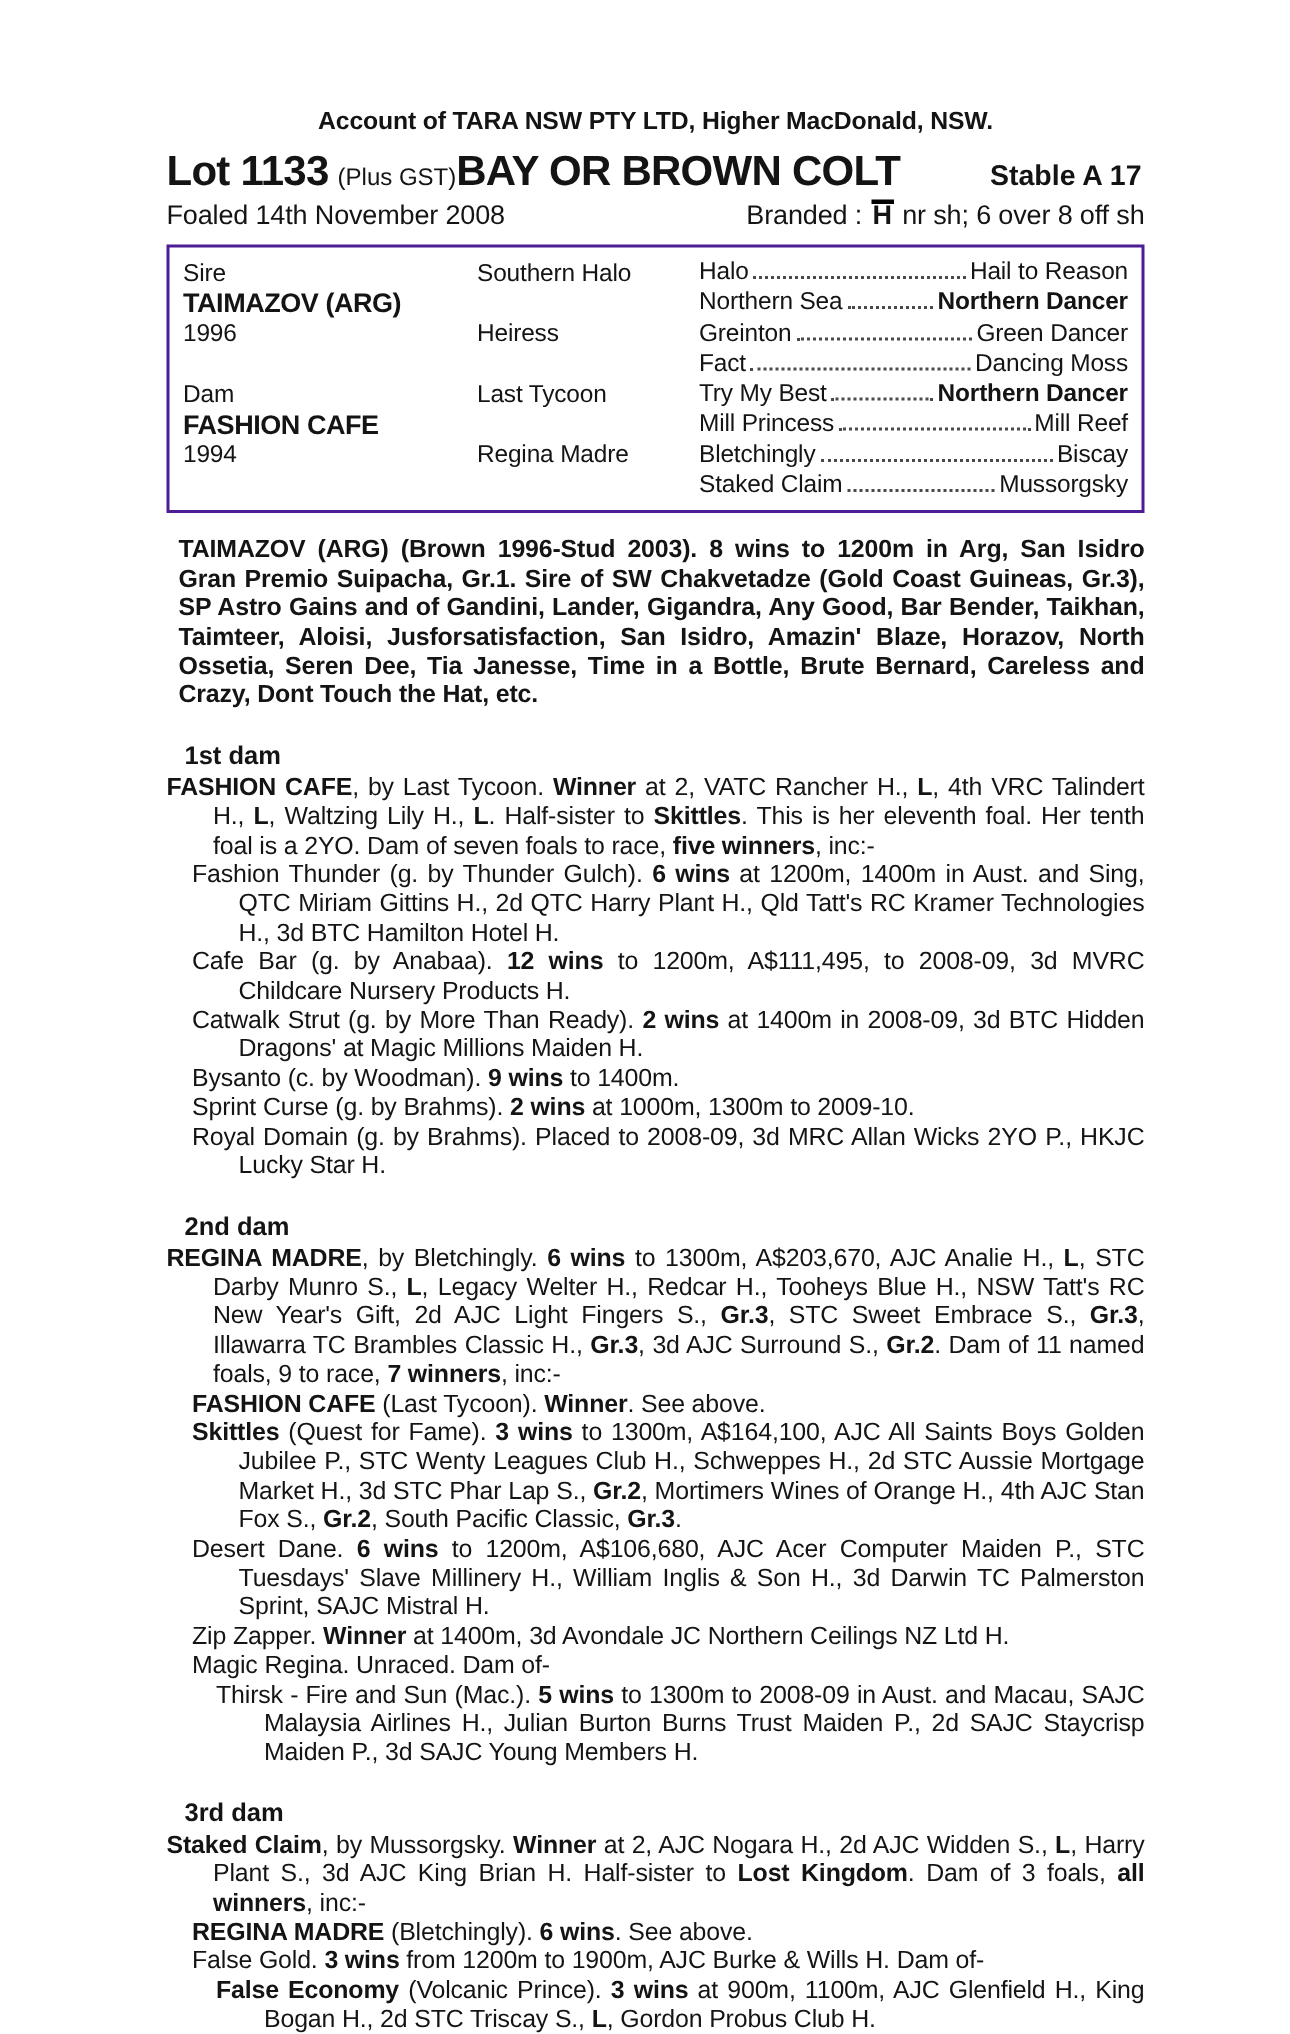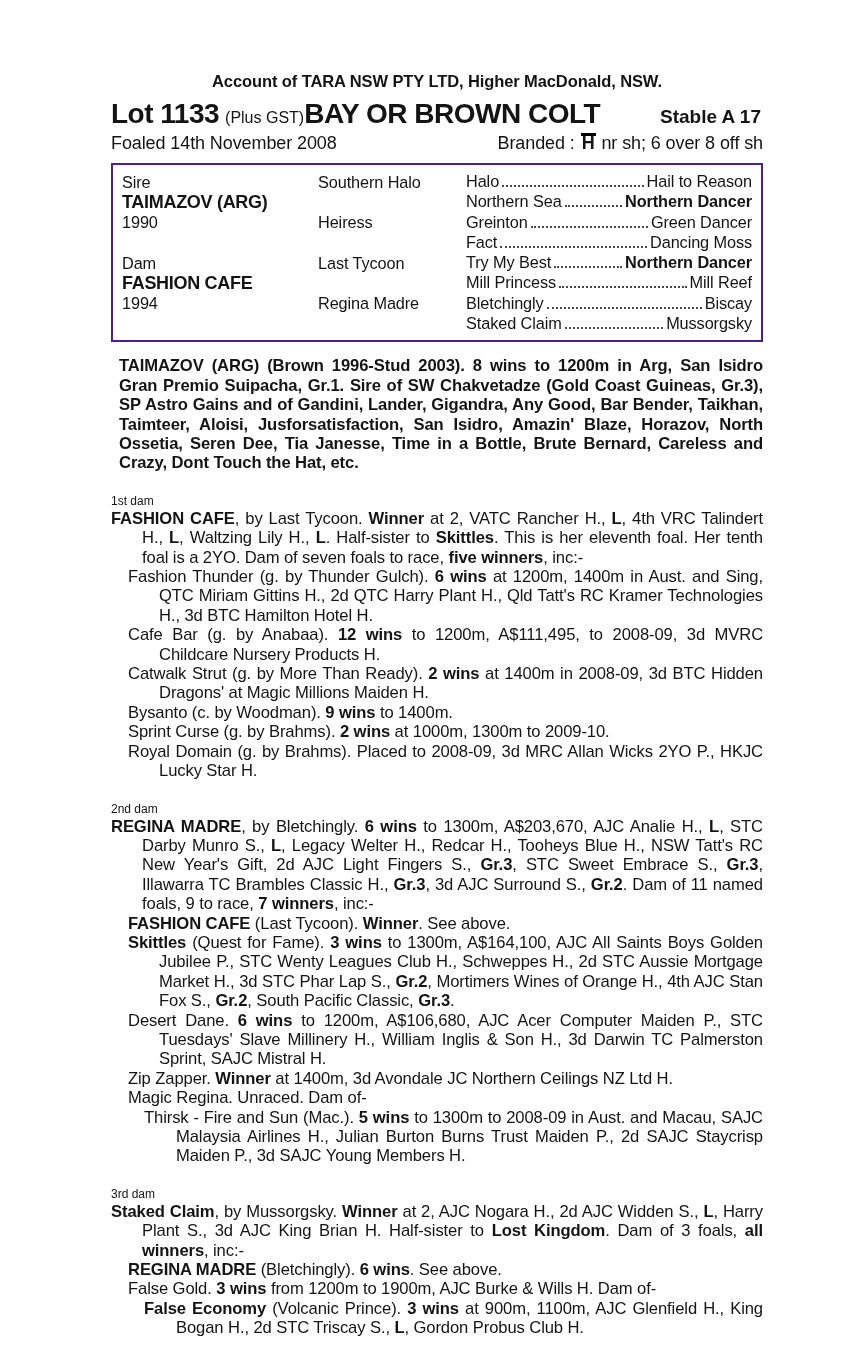--- a/index.html
+++ b/index.html
@@ -35,21 +35,21 @@
 
   
   .sire-para {
     font-weight:700; font-size:16.6px; line-height:19.4px; text-align:justify;
     margin:14px 0 0 0; padding-left:8px; letter-spacing:-0.1px;
   }
 
   
   .sections { margin-top:4px; }
   .section { margin-top:21px; }
-  .section-heading { font-weight:400; font-size:12px; margin:0 0 1px 0; }
+  .section-heading { font-weight:700; font-size:17px; margin:0 0 1px 12px; }
   p.entry { margin:0; font-size:16.6px; line-height:19.4px; text-align:justify; letter-spacing:-0.1px; }
   .lvl-dam     { padding-left:31px; text-indent:-31px; }
   .lvl-foal    { padding-left:48px; text-indent:-31px; }
   .lvl-subfoal { padding-left:65px; text-indent:-32px; }
 </style>
 </head>
 <body>
 
 <div class="page">
 
@@ -67,21 +67,21 @@
     <span class="branded">
       <span>Branded :</span>
       <span class="brand-sym">H</span>
       <span> nr sh; 6 over 8 off sh</span>
     </span>
   </div>
 
   <div class="ped-table">
       <div class="ped-cell" style="grid-area: 1 / 1;">Sire</div>
       <div class="ped-cell ped-big" style="grid-area: 2 / 1;">TAIMAZOV (ARG)</div>
-      <div class="ped-cell" style="grid-area: 3 / 1;">1990</div>
+      <div class="ped-cell" style="grid-area: 3 / 1;">1996</div>
       <div class="ped-cell" style="grid-area: 5 / 1;">Dam</div>
       <div class="ped-cell ped-big" style="grid-area: 6 / 1;">FASHION CAFE</div>
       <div class="ped-cell" style="grid-area: 7 / 1;">1994</div>
       <div class="ped-cell" style="grid-area: 1 / 2;">Southern Halo</div>
       <div class="ped-cell" style="grid-area: 3 / 2;">Heiress</div>
       <div class="ped-cell" style="grid-area: 5 / 2;">Last Tycoon</div>
       <div class="ped-cell" style="grid-area: 7 / 2;">Regina Madre</div>
       <div class="ped-row" style="grid-area: 1 / 3;">
         <span>Halo</span>
         <span class="leader"></span>

